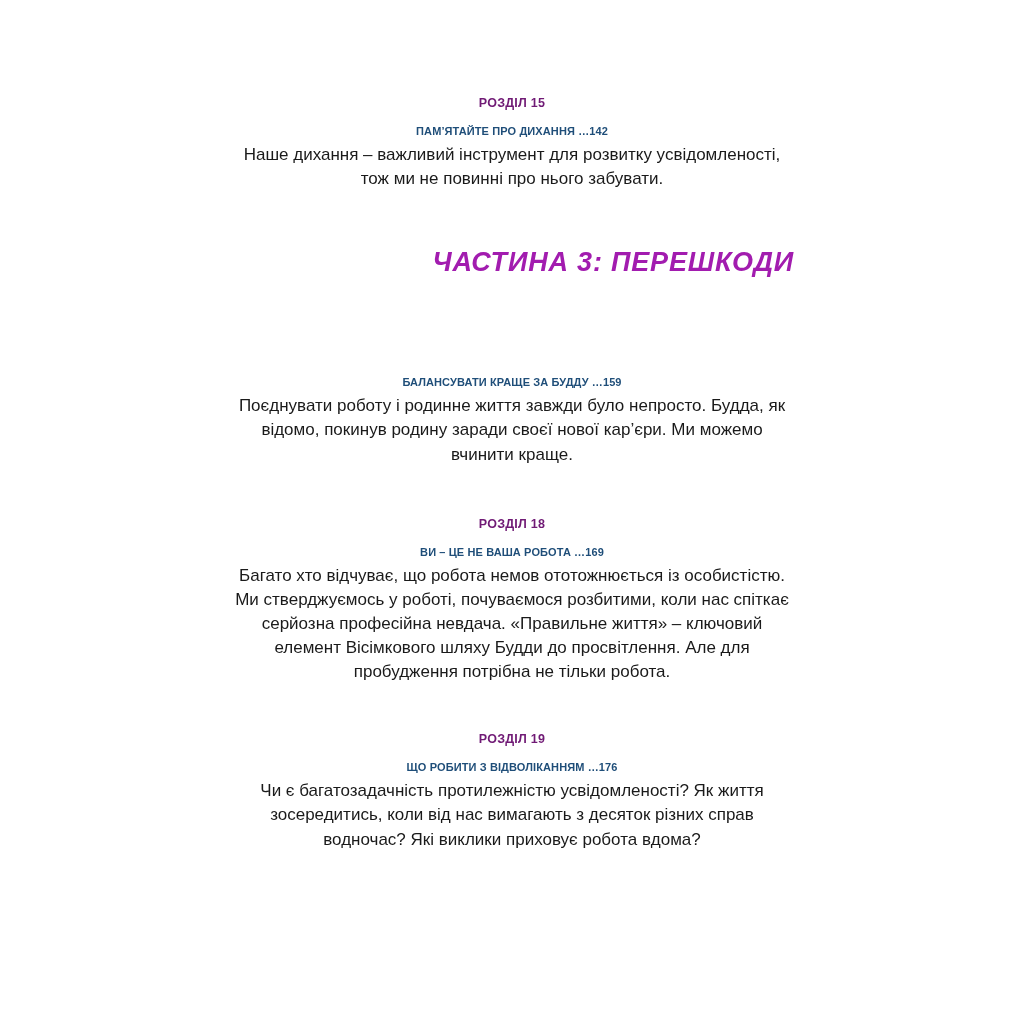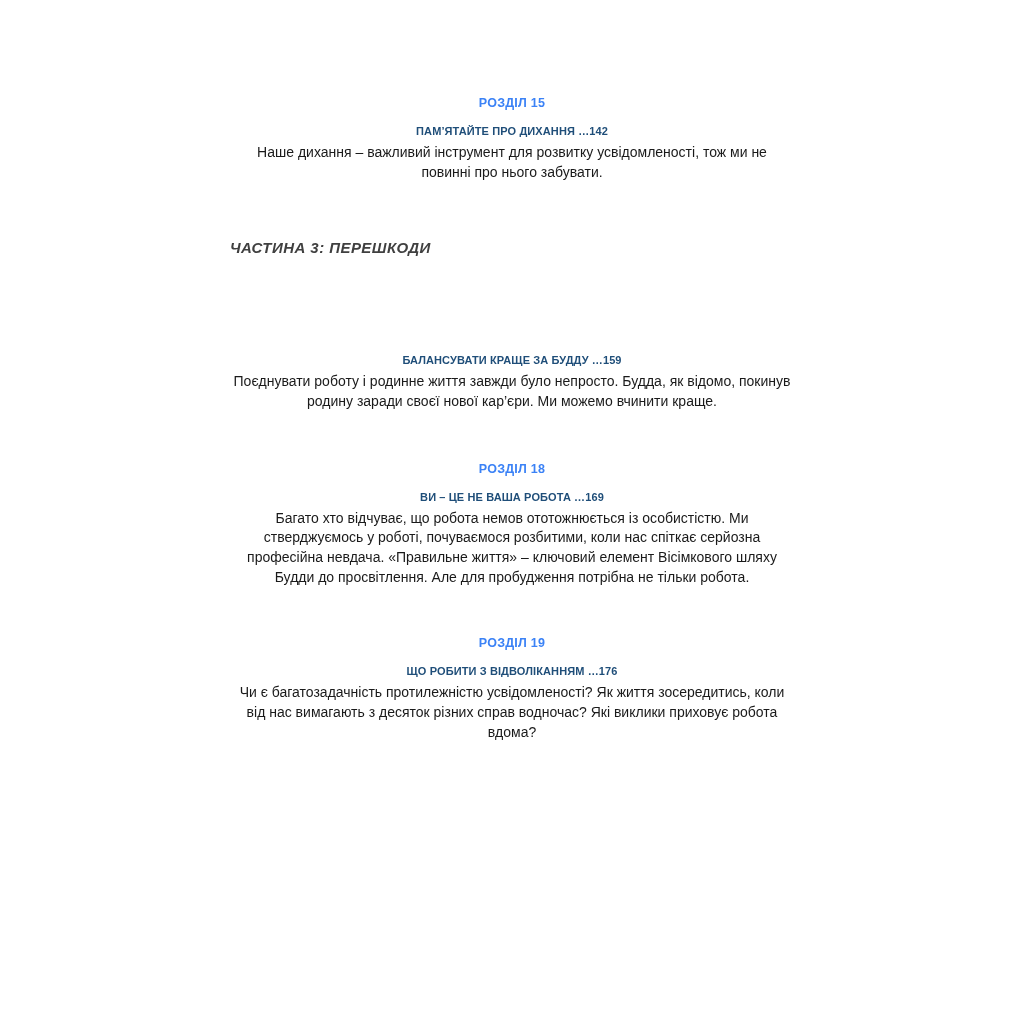--- a/index.html
+++ b/index.html
@@ -21,47 +21,47 @@
     padding: 96px 230px 0 230px;
     display: block;
   }
   .entry {
     text-align: center;
   }
   .chapter-label {
     font-size: 12.5px;
     font-weight: 700;
     letter-spacing: 0.02em;
-    color: #3b82f6;
+    color: #701a75;
     margin: 0 0 15px 0;
     text-transform: uppercase;
   }
   .chapter-title {
     font-size: 11px;
     font-weight: 700;
     color: #1f4e79;
     letter-spacing: 0.01em;
     margin: 0 0 6px 0;
     text-transform: uppercase;
   }
   .chapter-desc {
-    font-size: 14px;
+    font-size: 17px;
     line-height: 1.42;
     color: #1a1a1a;
     margin: 0;
     max-width: 560px;
     margin-left: auto;
     margin-right: auto;
   }
   .part-heading {
-    text-align: left;
-    font-size: 15px;
+    text-align: right;
+    font-size: 27px;
     font-weight: 700;
     font-style: italic;
-    color: #404040;
+    color: #a21caf;
     letter-spacing: 0.03em;
     text-transform: uppercase;
     margin: 0;
   }
   .sp-after-e1 { height: 56px; }
   .sp-after-part { height: 50px; }
   .sp-16 { height: 48px; }
   .sp-17 { height: 50px; }
   .sp-18 { height: 48px; }
 </style>

